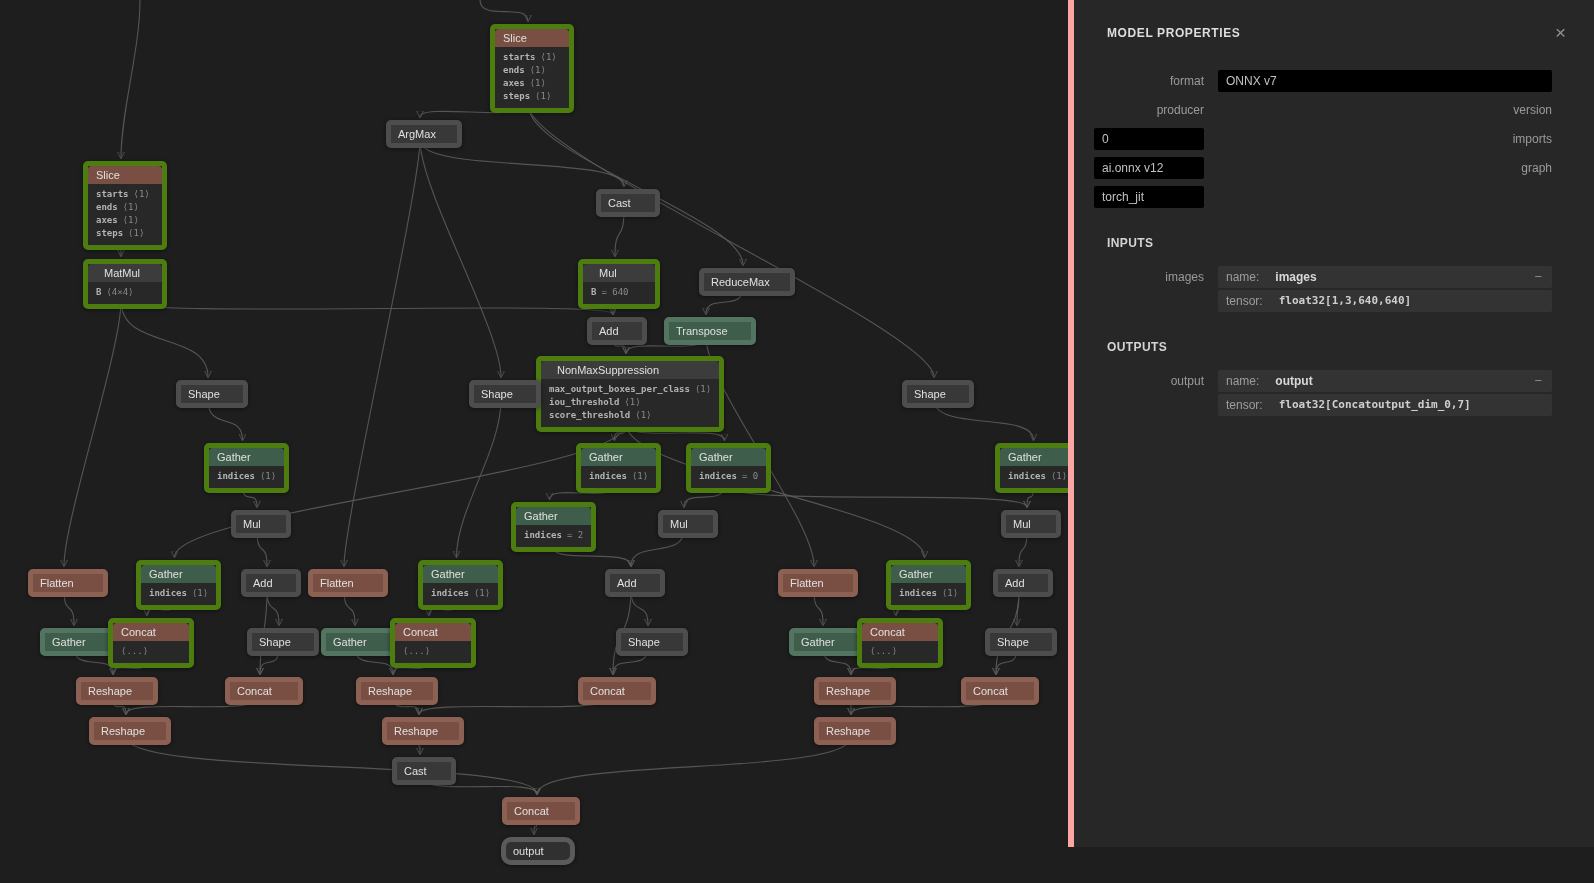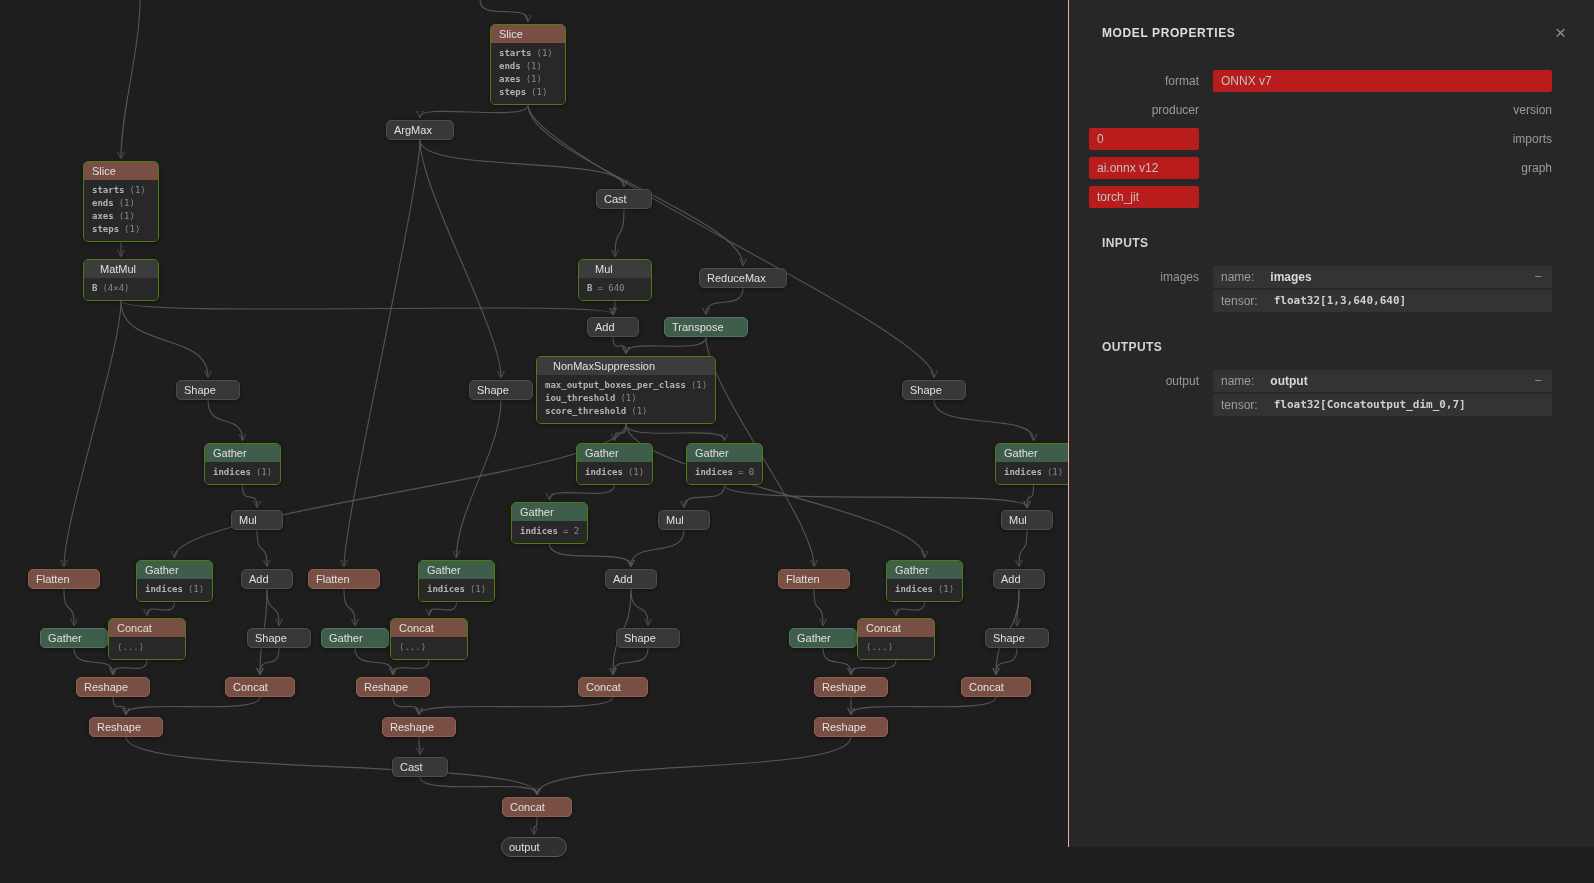--- a/index.html
+++ b/index.html
@@ -5,48 +5,48 @@
   html,body{margin:0;padding:0;background:#1e1e1e;}
   body{width:1594px;height:883px;overflow:hidden;font-family:"Liberation Sans",sans-serif;position:relative;}
   .app{display:flex;width:1594px;height:883px;}
 
   
   .canvas{position:relative;width:1068px;height:883px;background:#1e1e1e;flex:0 0 auto;overflow:hidden;}
   #edges{position:absolute;left:0;top:0;}
   #edges path{fill:none;stroke:#5f5f5f;stroke-width:1.1;opacity:.85;}
   #nodes{position:absolute;left:0;top:0;width:100%;height:100%;}
 
-  .node{position:absolute;font-size:11px;color:#d6d6d6;border:1px solid #4d7c0f;border-radius:5px;
+  .node{position:absolute;font-size:11px;color:#d6d6d6;border:5px solid #4d7c0f;border-radius:5px;
         background:#2a2a2a;box-shadow:0 1px 4px rgba(0,0,0,.45);white-space:nowrap;cursor:pointer;}
   .node .node-title{padding:3px 8px;border-radius:4px 4px 0 0;background:#3c3c3c;color:#e0e0e0;}
   .node.chip{padding:3px 7px;text-align:left;border-radius:5px;background:#383838;}
   .node.chip .node-title{padding:0;background:transparent;border-radius:0;}
   .node-body{padding:4px 8px 5px 8px;background:#282828;border-radius:0 0 4px 4px;}
   .attr{font-family:"DejaVu Sans Mono",monospace;font-size:9px;line-height:13px;color:#8f8f8f;}
   .attr-k{font-weight:bold;color:#b3b3b3;}
   .attr-v{margin-left:5px;color:#8a8a8a;}
 
   .kind-brown .node-title{background:#79namespace;}
   .node.kind-brown .node-title{background:#7a4f43;}
   .node.chip.kind-brown{background:#7a4f43;border-color:#8c6052;color:#e8ddd8;}
   .node.kind-green .node-title{background:#3f5d4b;}
   .node.chip.kind-green{background:#3f5d4b;border-color:#527460;color:#dde8e0;}
   .node.kind-gray .node-title{background:#3c3c3c;padding-left:16px;}
   .node.chip.kind-plain{background:#383838;border-color:#4d4d4d;}
   .node.chip.kind-io{background:#303030;border-color:#5a5a5a;border-radius:10px;}
 
   
-  .sidebar{flex:1 1 auto;background:#272727;height:847px;box-sizing:border-box;color:#c4c4c4;overflow:hidden;border-left:1px solid #fca5a5;}
+  .sidebar{flex:1 1 auto;background:#272727;height:847px;box-sizing:border-box;color:#c4c4c4;overflow:hidden;border-left:6px solid #fca5a5;}
   .sidebar-header{display:flex;align-items:center;justify-content:space-between;padding:24px 24px 0 33px;margin-bottom:28px;}
   .sidebar-header h1{margin:0;font-size:12px;font-weight:bold;letter-spacing:.6px;color:#dedede;}
   .close{color:#8f8f8f;font-size:19px;line-height:14px;cursor:pointer;padding:2px 4px;}
 
   .prop-grid{display:grid;grid-template-columns:110px 1fr;column-gap:14px;row-gap:7px;padding:0 42px 0 20px;align-items:start;}
   .prop-label{text-align:right;font-size:12px;color:#9a9a9a;line-height:22px;}
-  .prop-value{background:#b91c1c;border-radius:2px;font-size:12px;color:#c2c2c2;padding:3px 8px;line-height:16px;min-height:16px;cursor:text;}
+  .prop-value{background:#000000;border-radius:2px;font-size:12px;color:#c2c2c2;padding:3px 8px;line-height:16px;min-height:16px;cursor:text;}
 
   .section-title{font-size:12px;font-weight:bold;color:#d4d4d4;letter-spacing:.4px;padding:0 42px 0 33px;margin:28px 0 16px 0;}
 
   .io-stack{display:flex;flex-direction:column;gap:2px;}
   .io-box{background:#333333;border-radius:2px;font-size:12px;color:#b5b5b5;padding:3px 8px;line-height:16px;display:flex;align-items:center;cursor:text;}
   .io-key{color:#9d9d9d;margin-right:16px;}
   .io-name{font-weight:bold;color:#d8d8d8;}
   .io-tensor{font-family:"DejaVu Sans Mono",monospace;font-weight:bold;font-size:11px;color:#cfcfcf;}
   .minus{margin-left:auto;color:#8f8f8f;cursor:pointer;padding:0 2px;font-size:13px;}
 </style>

